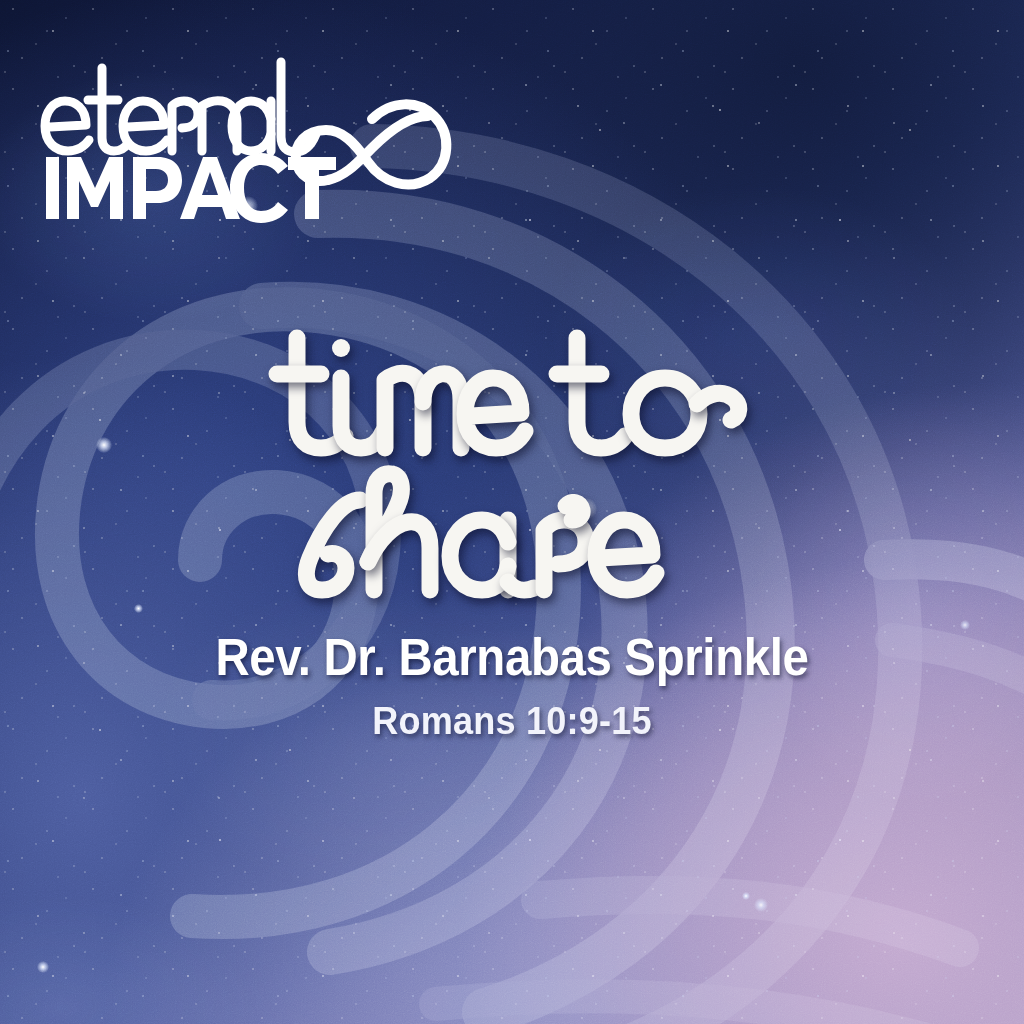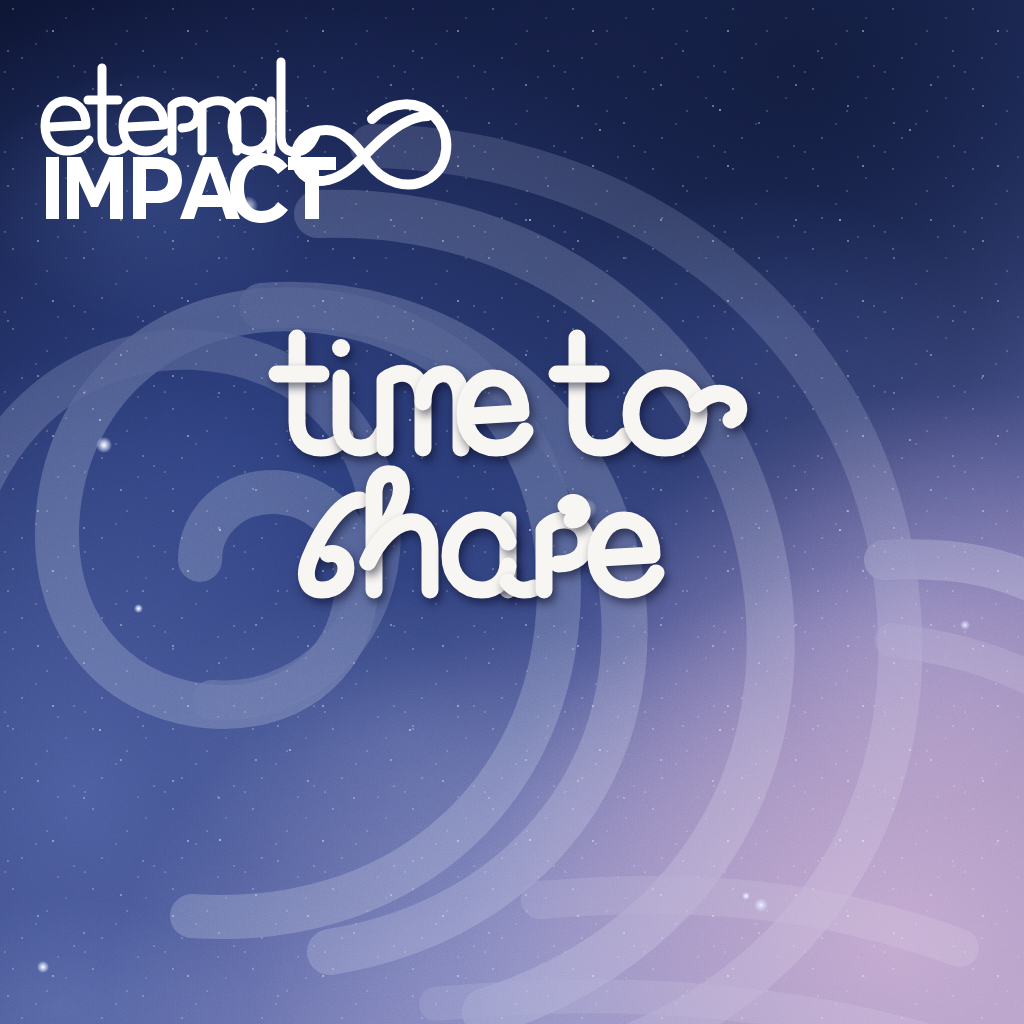--- a/index.html
+++ b/index.html
@@ -316,14 +316,18 @@
 
       <path d="M 262 136 L 262 76 C 262 76 268 66 282 66 C 296 66 304 76 304 88 C 304 102 292 110 276 110"></path>
 
       <path d="M 284 52 C 290 46 298 48 300 56 C 301 62 296 66 290 66"></path>
 
       <path d="M 318 104 C 318 104 370 101 370 101 C 370 78 357 66 342 66 C 326 66 314 82 314 102 C 314 122 327 136 345 136 C 358 136 368 130 374 119"></path>
     </svg>
 
   </div>
 
+  <div class="credits">
+    <span class="speaker">Rev. Dr. Barnabas Sprinkle</span>
+    <span class="scripture">Romans 10:9-15</span>
+  </div>
 
 </div>
 
 </body></html>

